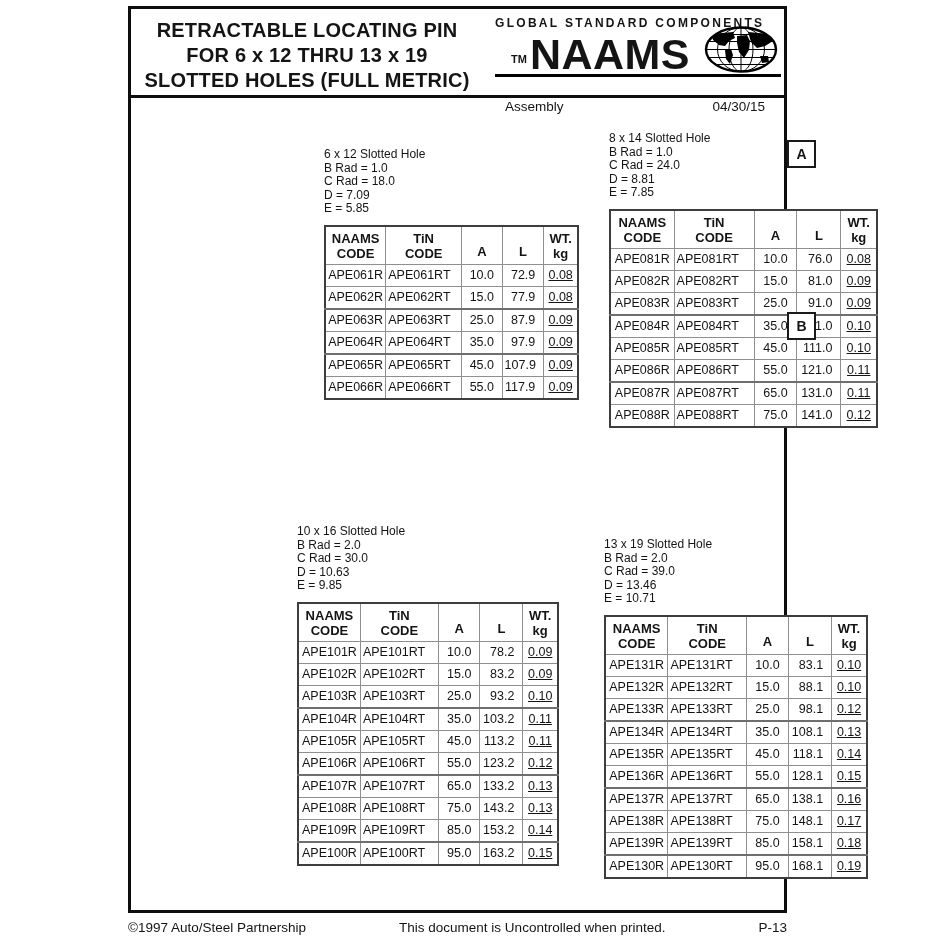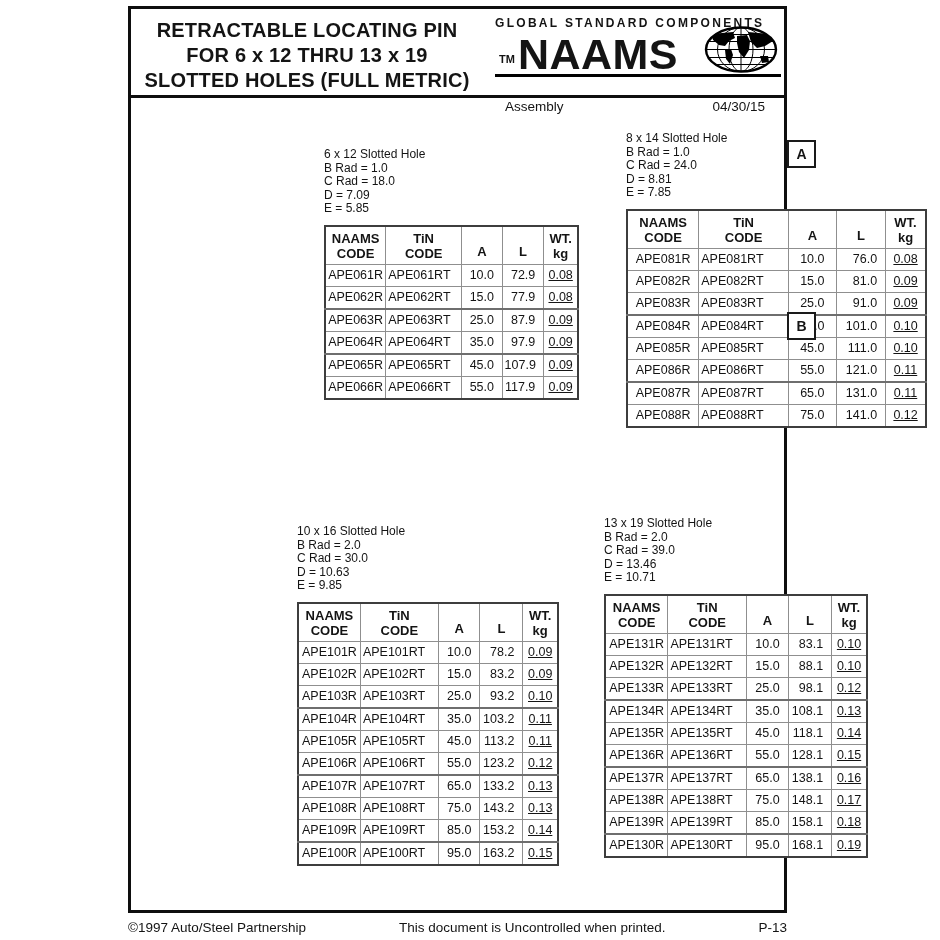--- a/index.html
+++ b/index.html
@@ -9,31 +9,31 @@
   
   .main-box { position:absolute; left:128px; top:6px; width:659px; height:907px; border:3px solid #0e0e0e; background:#ffffff; }
 
   
   .header { position:relative; width:100%; height:89px; border-bottom:3px solid #0e0e0e; }
   .title-block { position:absolute; left:2px; top:9px; width:348px; text-align:center;
                  font-size:20px; line-height:25px; font-weight:bold; letter-spacing:0.2px; }
   .brand-block { position:absolute; left:364px; top:7px; width:286px; }
   .tagline { font-weight:bold; font-size:12px; letter-spacing:2.3px; white-space:nowrap; }
   .logo-row { position:relative; height:47px; border-bottom:3px solid #000; display:flex; align-items:flex-end; }
-  .tm { font-size:11px; font-weight:bold; margin:0 3px 9px 4px; }
+  .tm { font-size:11px; font-weight:bold; margin:0 3px 9px 16px; }
   .naams { font-size:43px; font-weight:bold; line-height:0.93; letter-spacing:0.5px; }
   .globe { position:absolute; right:2px; bottom:1px; }
   .brand-meta { display:flex; justify-content:space-between; padding:22px 16px 0 10px; font-size:13.5px; }
 
   
   .section { position:absolute; }
   .sec1 { left:193px; top:139px; width:255px; }
-  .sec2 { left:495px; top:123px; width:301px; }
+  .sec2 { left:478px; top:123px; width:269px; }
   .sec3 { left:166px; top:516px; width:262px; }
-  .sec4 { left:473px; top:508px; width:264px; }
+  .sec4 { left:473px; top:529px; width:264px; }
   .spec-line { font-size:12px; line-height:13.6px; white-space:nowrap; }
 
   table { border-collapse:collapse; table-layout:fixed; width:100%; margin-top:9px;
           border:2px solid #3d3d3d; background:#fff; }
   th, td { border:1px solid #8f8f8f; font-size:12.5px; overflow:hidden; }
   th { font-weight:bold; font-size:13px; height:39px; vertical-align:middle; text-align:center; line-height:15px; padding:2px 1px; }
   th.single { vertical-align:bottom; padding-bottom:5px; }
   td { height:21px; line-height:21px; padding:0 2px; }
   th:nth-child(1), td:nth-child(1) { width:24%; }
   th:nth-child(2), td:nth-child(2) { width:30%;margin-left:24px; }

